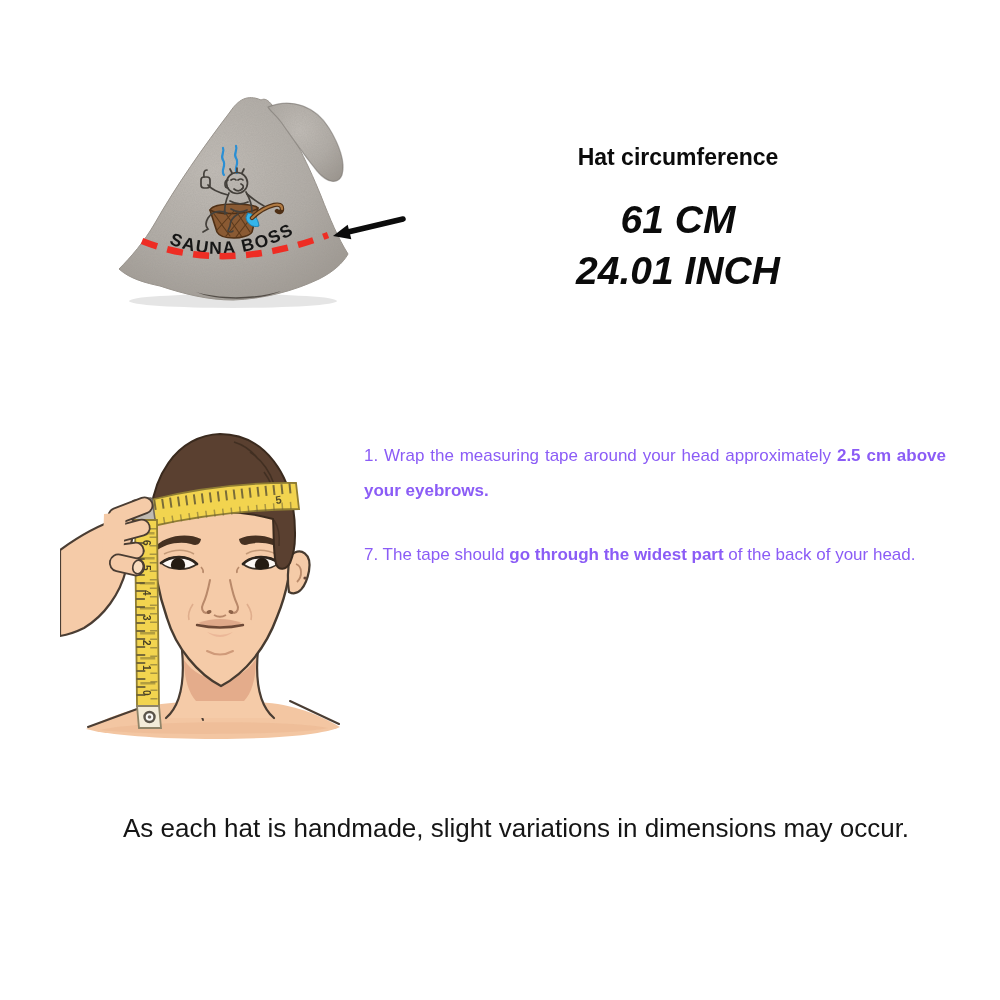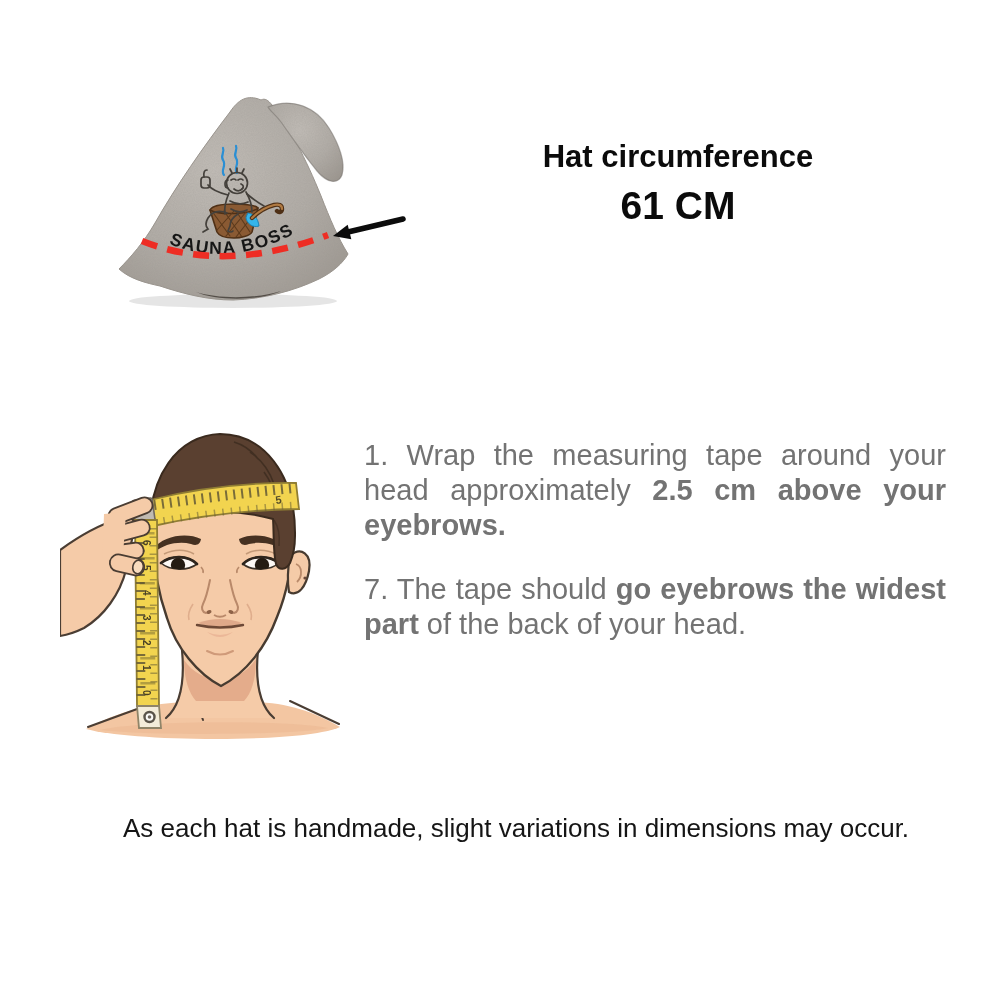--- a/index.html
+++ b/index.html
@@ -4,27 +4,27 @@
 <style>
   html,body { margin:0; padding:0; background:#ffffff; }
   .canvas {
     position:relative; width:1000px; height:1000px; background:#ffffff;
     font-family:"Liberation Sans", sans-serif; color:#141414; overflow:hidden;
   }
   .abs { position:absolute; }
 
   
   .size-panel { left:450px; top:140px; width:456px; text-align:center; color:#0b0b0b; }
-  .size-heading { font-size:31px; font-weight:700; line-height:34px; }
+  .size-heading { font-size:23px; font-weight:700; line-height:34px; }
   .size-value { font-size:39px; font-weight:800; line-height:51px; }
-  .size-values { margin-top:6px; }
+  .size-values { margin-top:20px;font-style:italic; }
 
   
-  .steps { left:364px; top:438px; width:582px; font-size:29px; line-height:35px;
-           text-align:justify; color:#737373; }
+  .steps { left:364px; top:438px; width:582px; font-size:17px; line-height:35px;
+           text-align:justify; color:#8b5cf6; }
   .steps p { margin:0 0 29px 0; }
   .b { font-weight:700; }
 
   
   .footer-note { left:0; top:808px; width:1000px; text-align:center;
                  font-size:26px; line-height:40px; color:#151515;padding-left:16px; }
 
   svg text { font-family:"Liberation Sans", sans-serif; }
 </style>
 </head>
@@ -119,20 +119,21 @@
     <g>
       <line x1="303" y1="139" x2="248" y2="152" stroke="#0c0c0c" stroke-width="5.5" stroke-linecap="round"></line>
       <polygon points="233,156 247.7,144.7 251.3,159.3" fill="#0c0c0c"></polygon>
     </g>
   </svg>
 
   <div class="abs size-panel">
     <div class="size-heading">Hat circumference</div>
     <div class="size-values">
       <div class="size-value">61 CM</div>
+      <div class="size-value">24.01 INCH</div>
     </div>
   </div>
 
   <svg class="abs" style="left:60px; top:420px;" width="300" height="320" viewBox="0 0 300 320">
     <defs>
       <clipPath id="eyeL">
           <path d="M 101 143 C 111 135 128 135 137 144 C 128 151 110 151 101 143 Z"></path>
         </clipPath>
       <clipPath id="eyeR">
           <path d="M 183 144 C 192 135 209 135 219 143 C 210 151 192 151 183 144 Z"></path>
@@ -239,18 +240,18 @@
       <path d="M 44 94 L 66 92 L 62 150 L 42 150 Z" fill="#f5cba8"></path>
       <g transform="translate(50 141) rotate(13)">
         <rect x="0" y="-8.5" width="35" height="17" rx="8.5" fill="#f5cba8" stroke="#4a3d33" stroke-width="1.8"></rect>
       </g>
       <ellipse cx="78" cy="147" rx="5.2" ry="6.8" transform="rotate(13 78 147)" fill="#f9dcbe" stroke="#4a3d33" stroke-width="1.6"></ellipse>
     </g>
   </svg>
 
   <div class="abs steps">
     <p><span>1. Wrap the measuring tape around your head approximately </span><span class="b">2.5 cm above your eyebrows.</span><span></span></p>
-    <p><span>7. The tape should </span><span class="b">go eyebrows the widest part</span><span> of the back of your head.</span></p>
+    <p><span>7. The tape should </span><span class="b">go through the widest part</span><span> of the back of your head.</span></p>
   </div>
 
   <div class="abs footer-note">As each hat is handmade, slight variations in dimensions may occur.</div>
 
 </div>
 
 </body></html>

